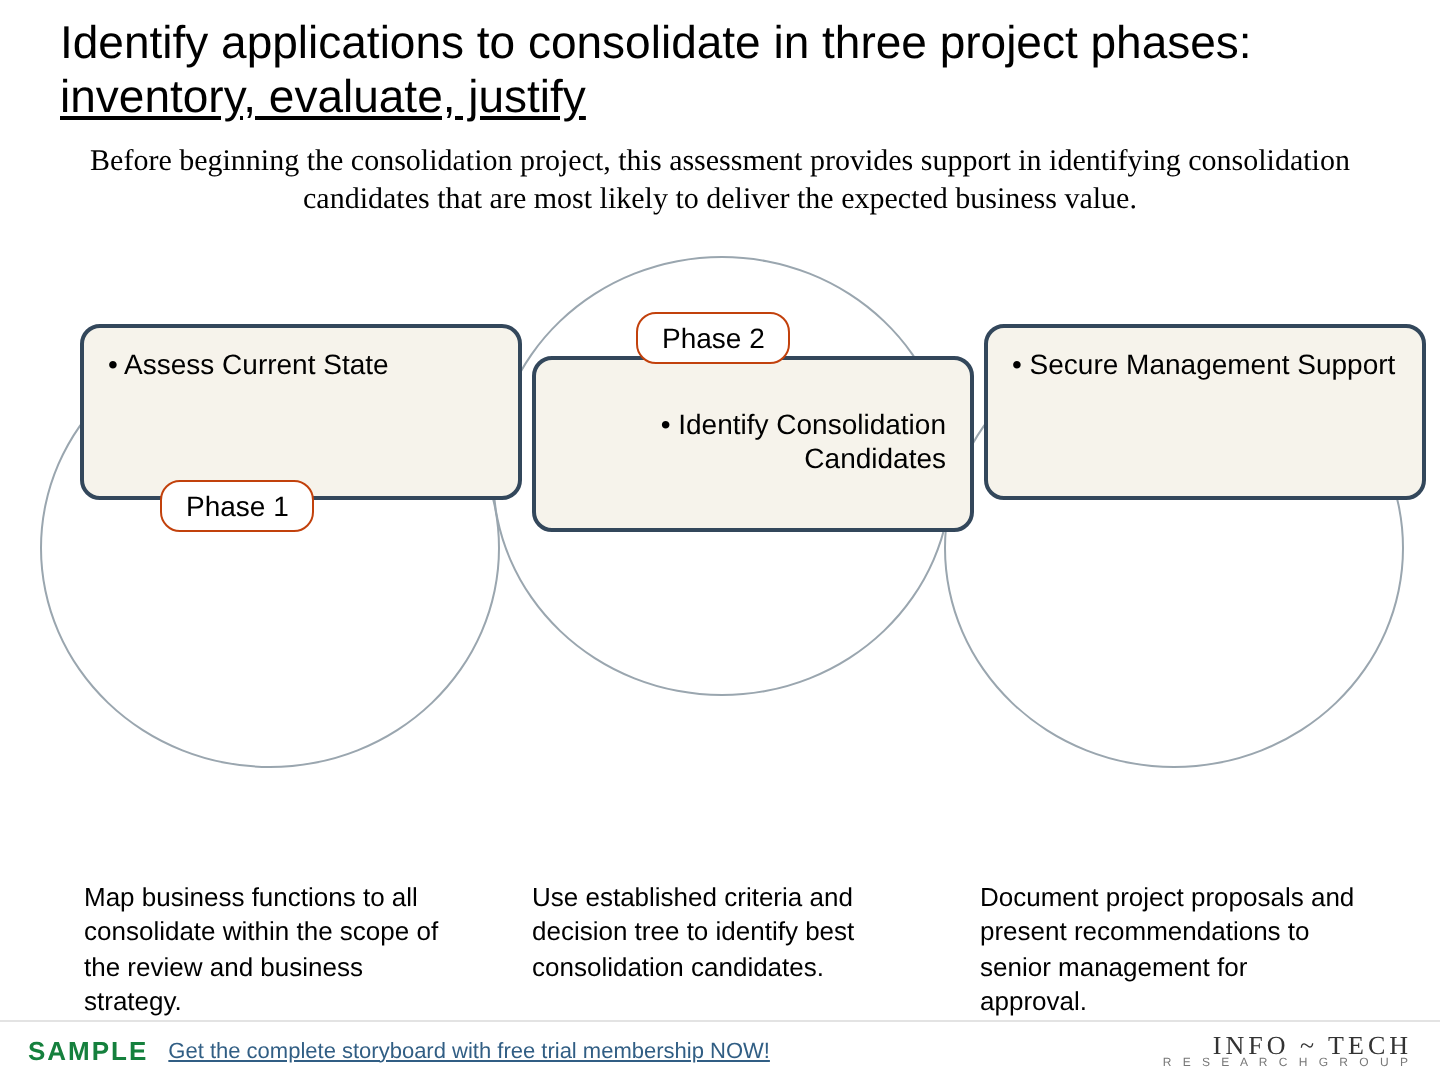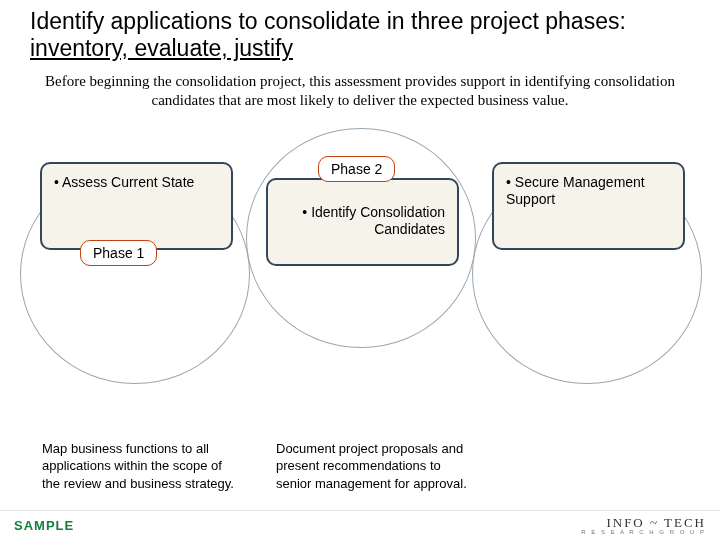--- a/index.html
+++ b/index.html
@@ -3,21 +3,21 @@
 <meta charset="utf-8">
 <style>
   * { box-sizing: border-box; margin: 0; padding: 0; }
   html, body { width: 720px; height: 540px; font-family: "Segoe UI", Tahoma, sans-serif; background: #fff; color: #000; }
   .slide { width: 720px; height: 540px; position: relative; }
   .title { font-size: 23px; text-align: left; padding: 8px 30px 4px; font-weight: 400; }
   .title u { text-decoration: underline; }
   .intro { font-size: 15px; text-align: center; padding: 6px 36px 0; font-family: Georgia, "Times New Roman", serif; line-height: 1.25; }
   .phases { position: relative; height: 300px; margin-top: 24px; }
   .arc { position: absolute; width: 230px; height: 220px; border: 1px solid #9aa6af; border-radius: 50%; background: transparent; pointer-events: none; }
-  .card { position: absolute; width: 193px; border: 2px solid #33475b; border-radius: 10px; background: #f6f3eb; padding: 10px 12px; font-size: 14px; line-height: 1.25; }
+  .card { position: absolute; width: 221px; border: 2px solid #33475b; border-radius: 10px; background: #f6f3eb; padding: 10px 12px; font-size: 14px; line-height: 1.25; }
   .card .bullet { font-size: 14px; }
   .card .bullet::before { content: "• "; }
   .tag { position: absolute; border: 1px solid #c2410c; border-radius: 10px; background: #fff; padding: 4px 12px; font-size: 14px; font-weight: 500; }
   
   .arc1 { left: 20px; top: 30px; }
   .card1 { left: 40px; top: 28px; height: 88px; }
   .tag1 { left: 80px; top: 106px; }
   
   .arc2 { left: 246px; top: -6px; }
   .card2 { left: 266px; top: 44px; height: 88px; padding-top: 24px; text-align: right; }
@@ -59,25 +59,27 @@
       <div class="bullet">Identify Consolidation Candidates</div>
     </div>
     <div class="tag tag2">Phase 2</div>
 
     <div class="card card3">
       <div class="bullet">Secure Management Support</div>
     </div>
   </div>
 
   <div class="desc-row">
-    <div class="desc">Map business functions to all applications within the scope of the review and business strategy.</div>
+    <div class="desc">Map business functions to all consolidate within the scope of the review and business strategy.</div>
+    <div class="desc">Use established criteria and decision tree to identify best consolidation candidates.</div>
     <div class="desc">Document project proposals and present recommendations to senior management for approval.</div>
   </div>
 
   <div class="footer">
     <span class="sample">SAMPLE</span>
+    <a class="footer-link">Get the complete storyboard with free trial membership NOW!</a>
     <div class="logo">
       <span class="brand">INFO ~ TECH</span>
       <span class="sub">R E S E A R C H   G R O U P</span>
     </div>
   </div>
 
 </div>
 
 </body></html>

